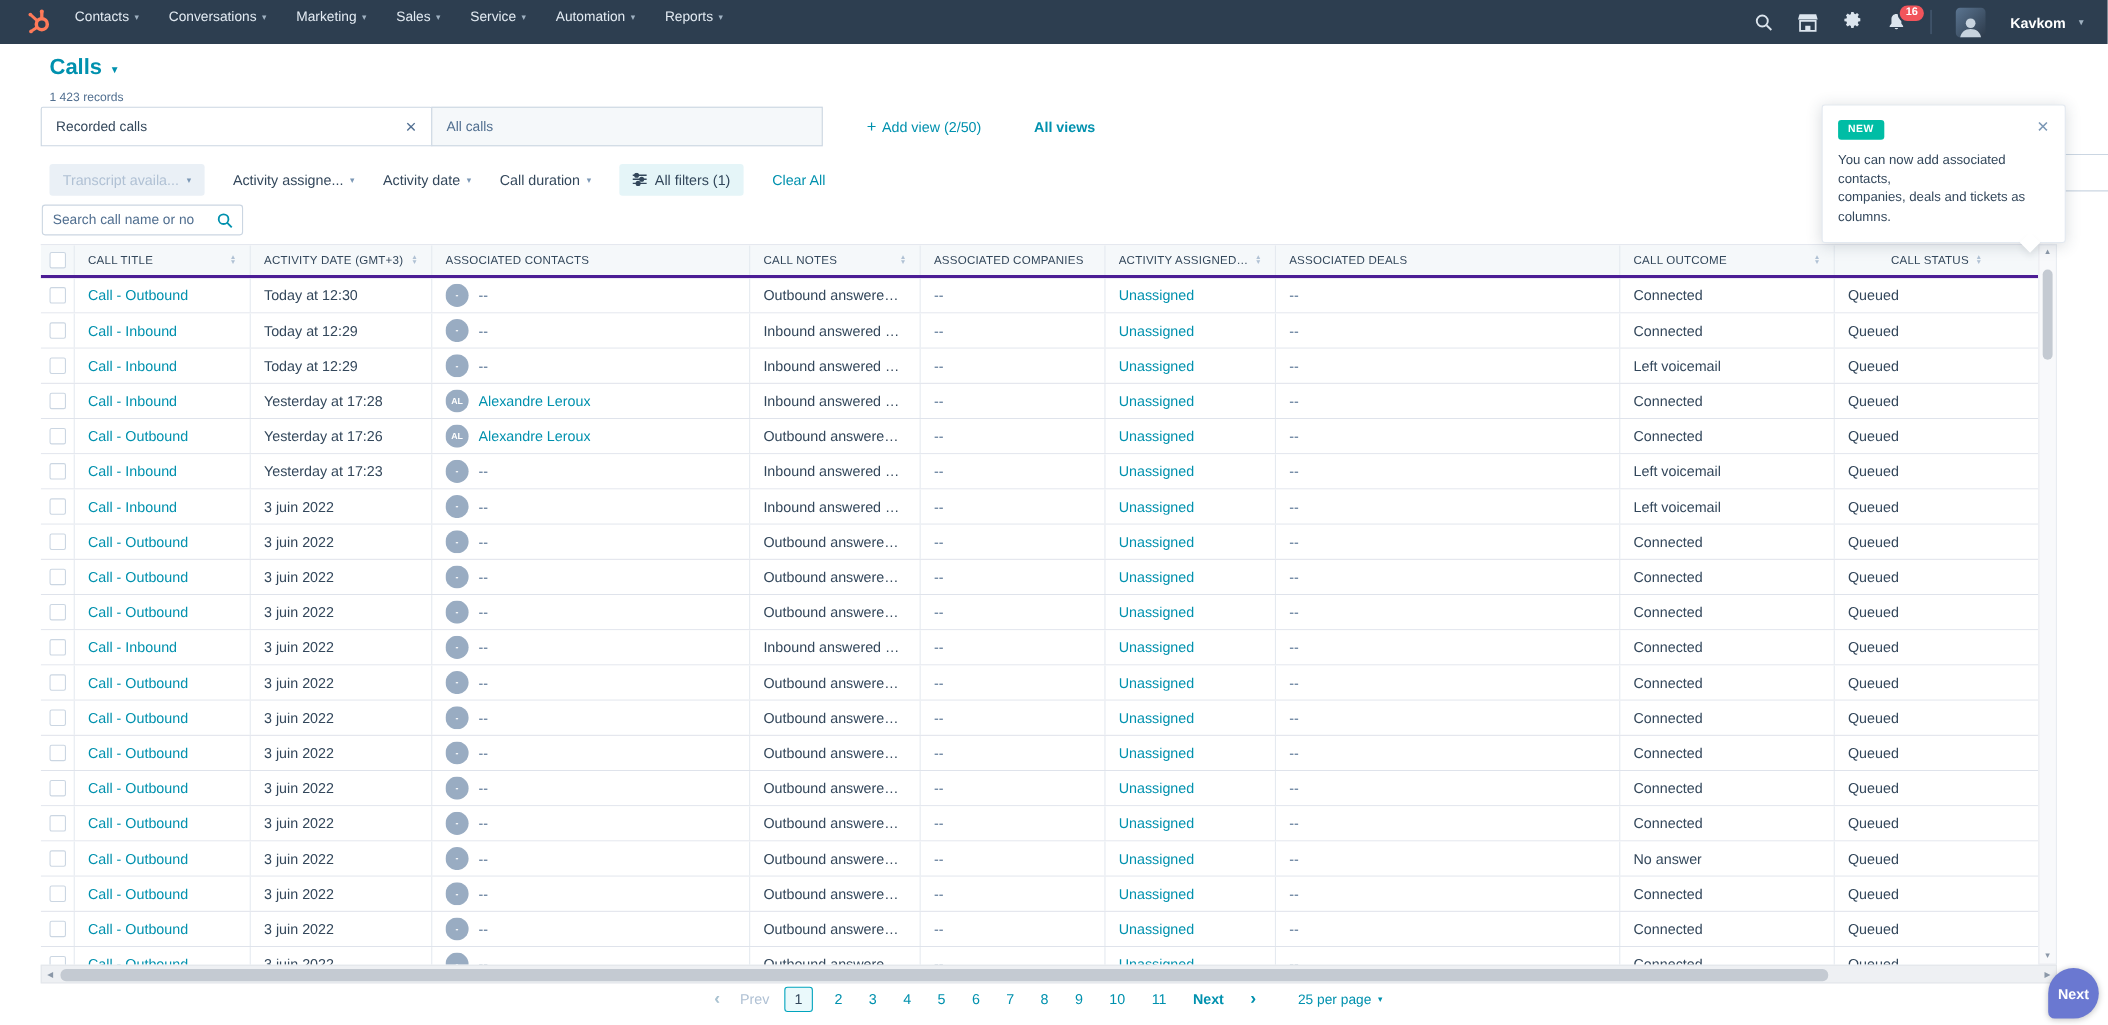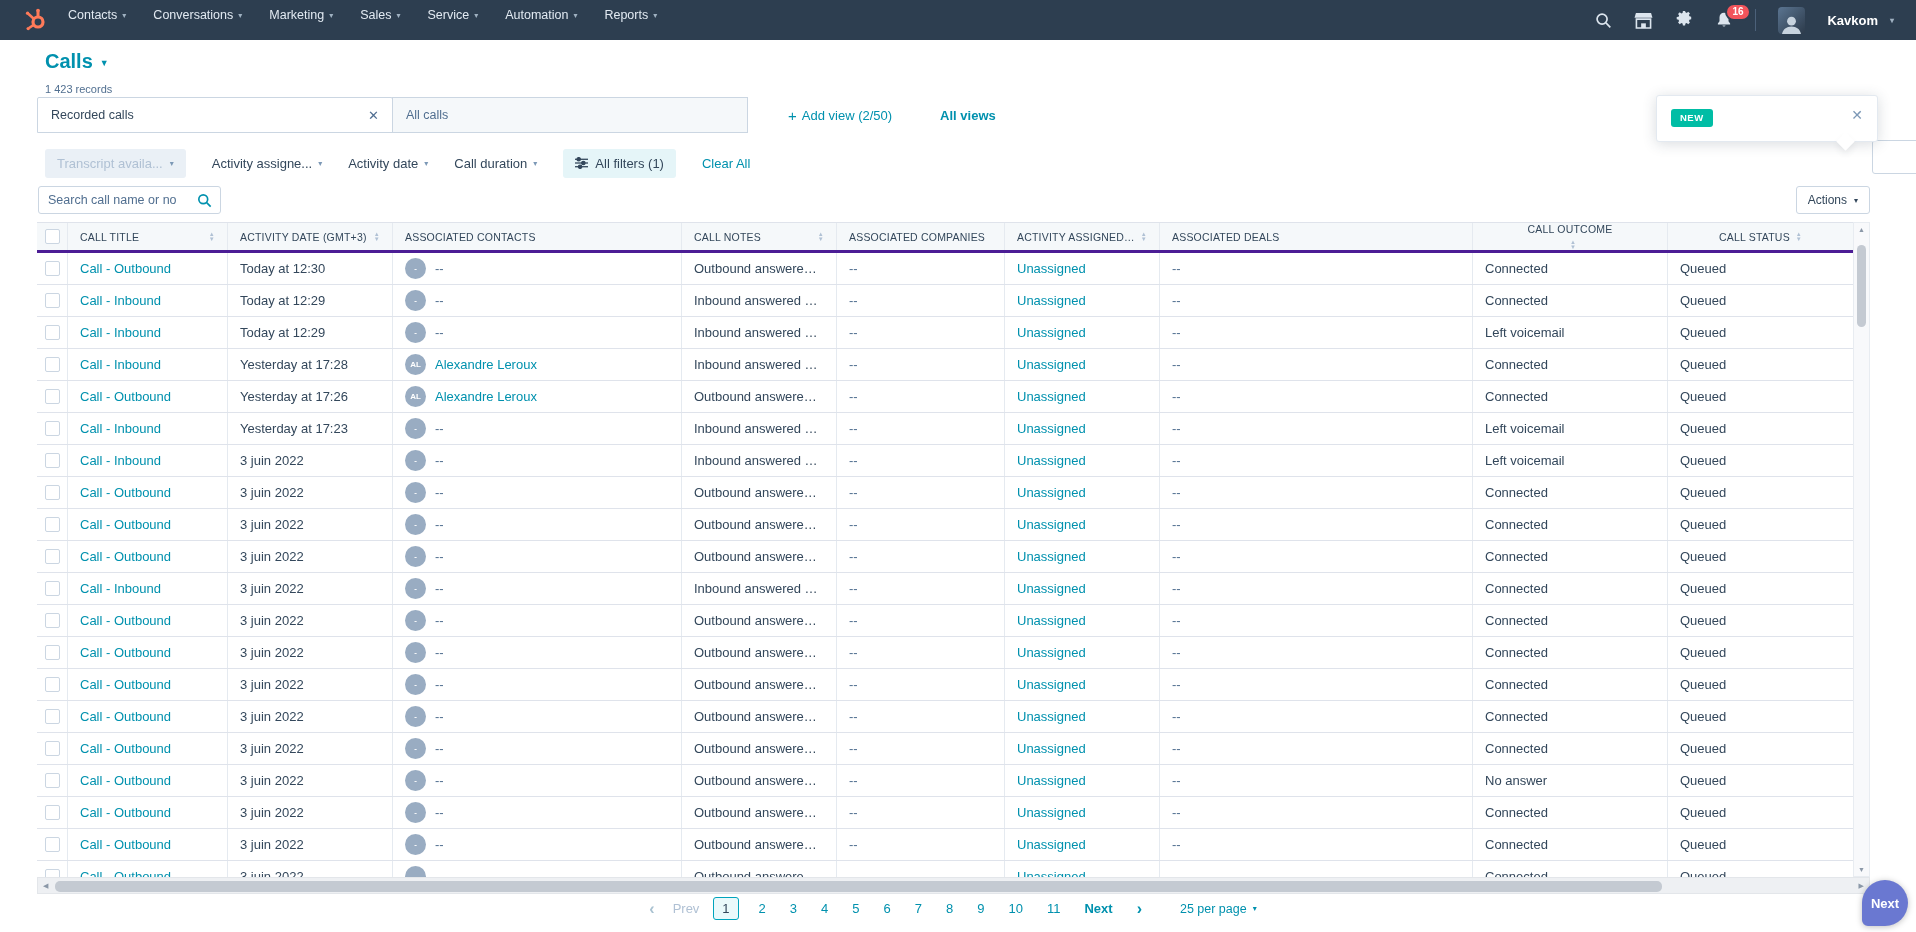--- a/index.html
+++ b/index.html
@@ -312,20 +312,24 @@
   </button>
 </div>
 
 <div class="hidden-btn"></div>
 
 <div class="callout">
   <div class="callout-head">
     <span class="new-badge">NEW</span>
     <span class="callout-close">✕</span>
   </div>
+  <div class="callout-text">
+    <span>You can now add associated contacts,</span><br>
+    <span>companies, deals and tickets as columns.</span>
+  </div>
   <div class="callout-arrow"></div>
 </div>
 
 <div class="table">
   <div class="thead" id="thead">
       <div class="cell check">
         <span class="checkbox"></span>
       </div>
       <div class="cell hcell" style="width: 160px;">
         <span class="hlabel">CALL TITLE</span>
@@ -345,21 +349,21 @@
       <div class="cell hcell" style="width: 168px;">
         <span class="hlabel">ASSOCIATED COMPANIES</span>
       </div>
       <div class="cell hcell" style="width: 155px;">
         <span class="hlabel">ACTIVITY ASSIGNED TO</span>
         <span class="sort">▲<br>▼</span>
       </div>
       <div class="cell hcell" style="width: 313px;">
         <span class="hlabel">ASSOCIATED DEALS</span>
       </div>
-      <div class="cell hcell" style="width: 195px; flex-direction: column;">
+      <div class="cell hcell" style="width: 195px;">
         <span class="hlabel">CALL OUTCOME</span>
         <span class="sort">▲<br>▼</span>
       </div>
       <div class="cell hcell" style="width: 185px; justify-content: center;">
         <span class="hlabel">CALL STATUS</span>
         <span class="sort">▲<br>▼</span>
       </div>
     </div>
   <div id="tbody">
       <div class="trow">

